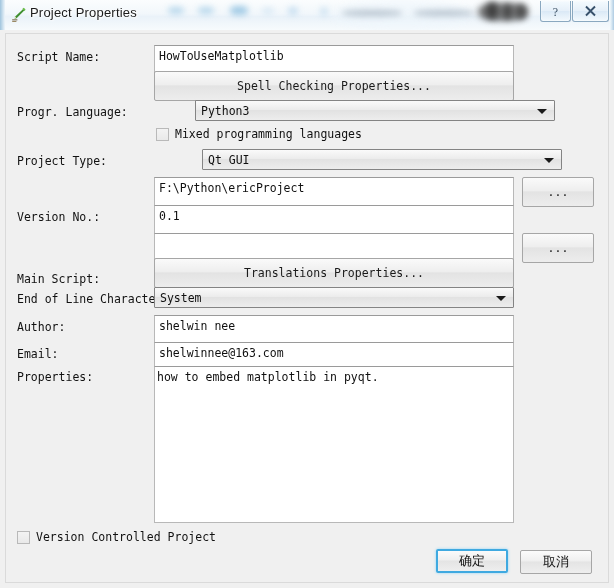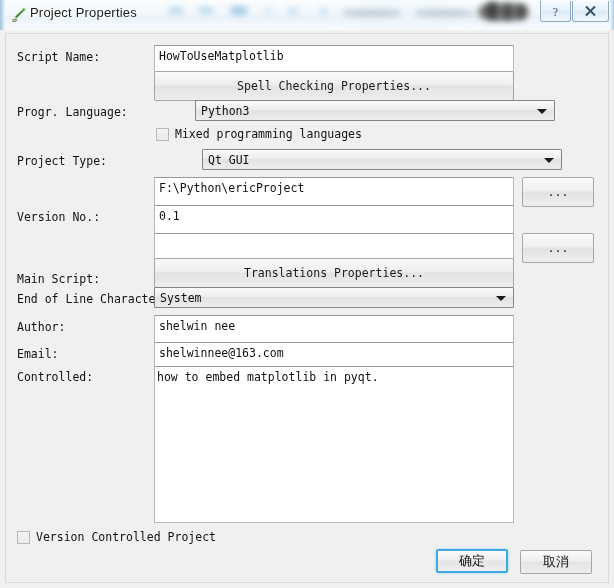--- a/index.html
+++ b/index.html
@@ -320,21 +320,21 @@
           <span>System</span>
           <span class="arrow"></span>
         </div>
 
         <div class="lbl" style="left:11px; top:286px;">Author:</div>
         <div class="field ledit" style="left:148px; top:281px; width:360px;">shelwin nee</div>
 
         <div class="lbl" style="left:11px; top:313px;">Email:</div>
         <div class="field ledit" style="left:148px; top:308px; width:360px;">shelwinnee@163.com</div>
 
-        <div class="lbl" style="left:11px; top:336px;">Controlled:</div>
+        <div class="lbl" style="left:11px; top:336px;">Properties:</div>
         <div class="field tarea" style="left:148px; top:332px; width:360px; height:157px;">how to embed matplotlib in pyqt.</div>
 
         <div class="cbrow" style="left:11px; top:496px;">
           <span class="cbox"></span>
           <span class="cbtext">Version Controlled Project</span>
         </div>
 
         <div class="btn-cn btn-default" style="left:430px; top:515px; width:72px;">确定</div>
         <div class="btn-cn btn-normal" style="left:514px; top:516px; width:72px;">取消</div>
 

